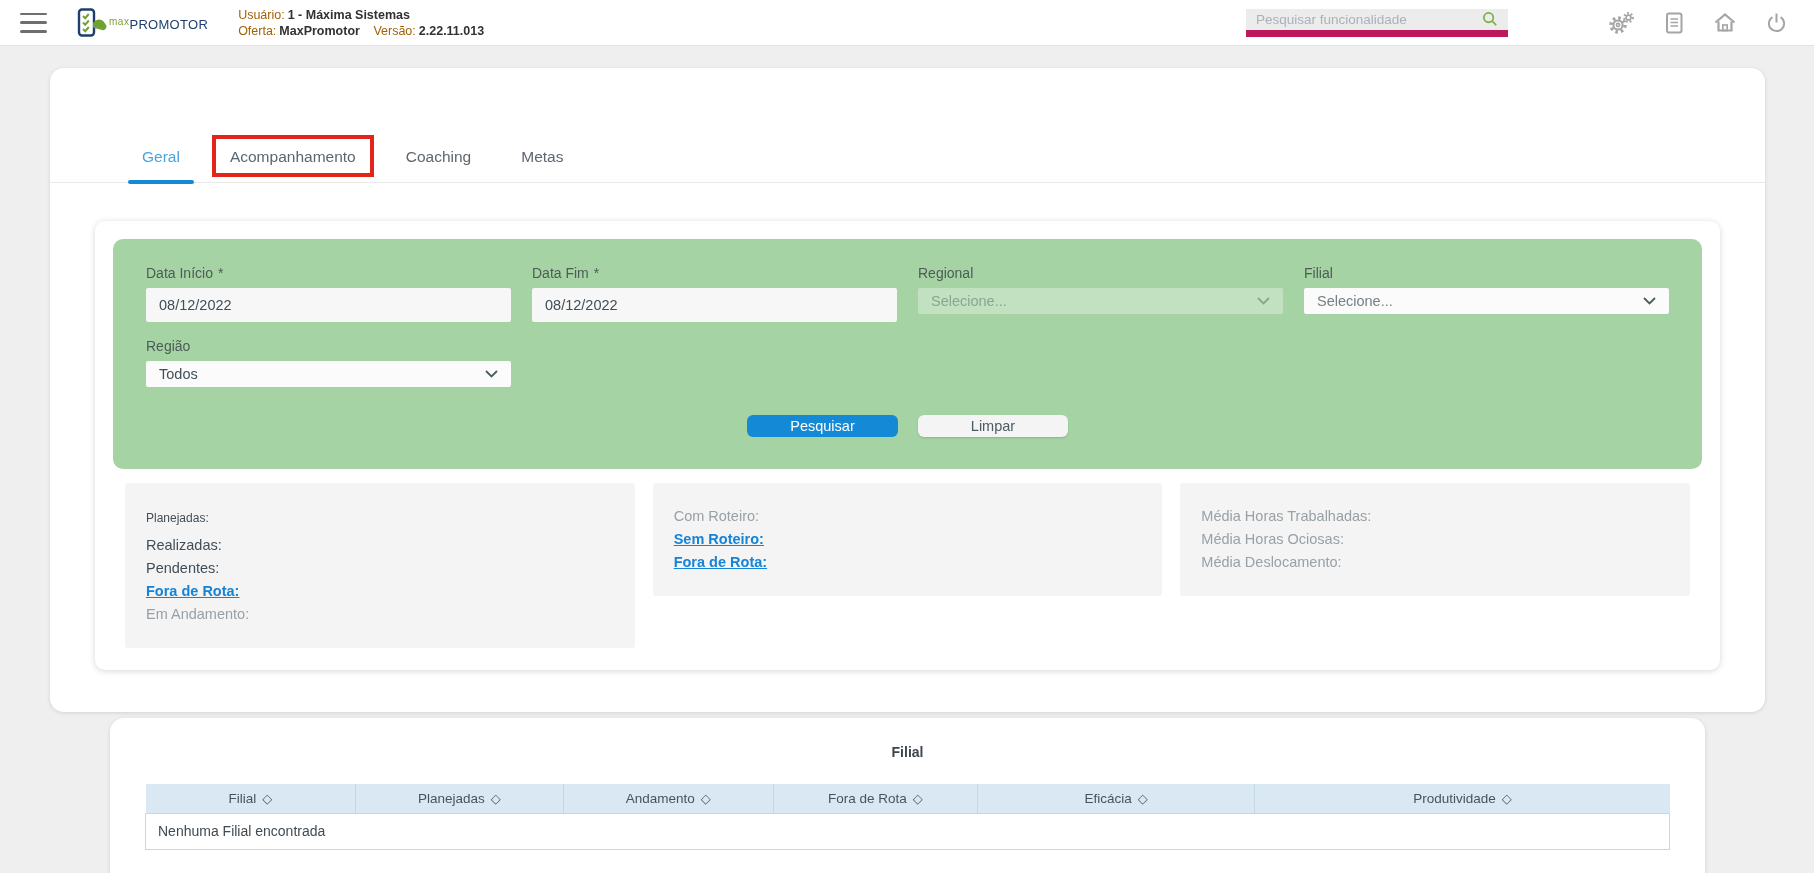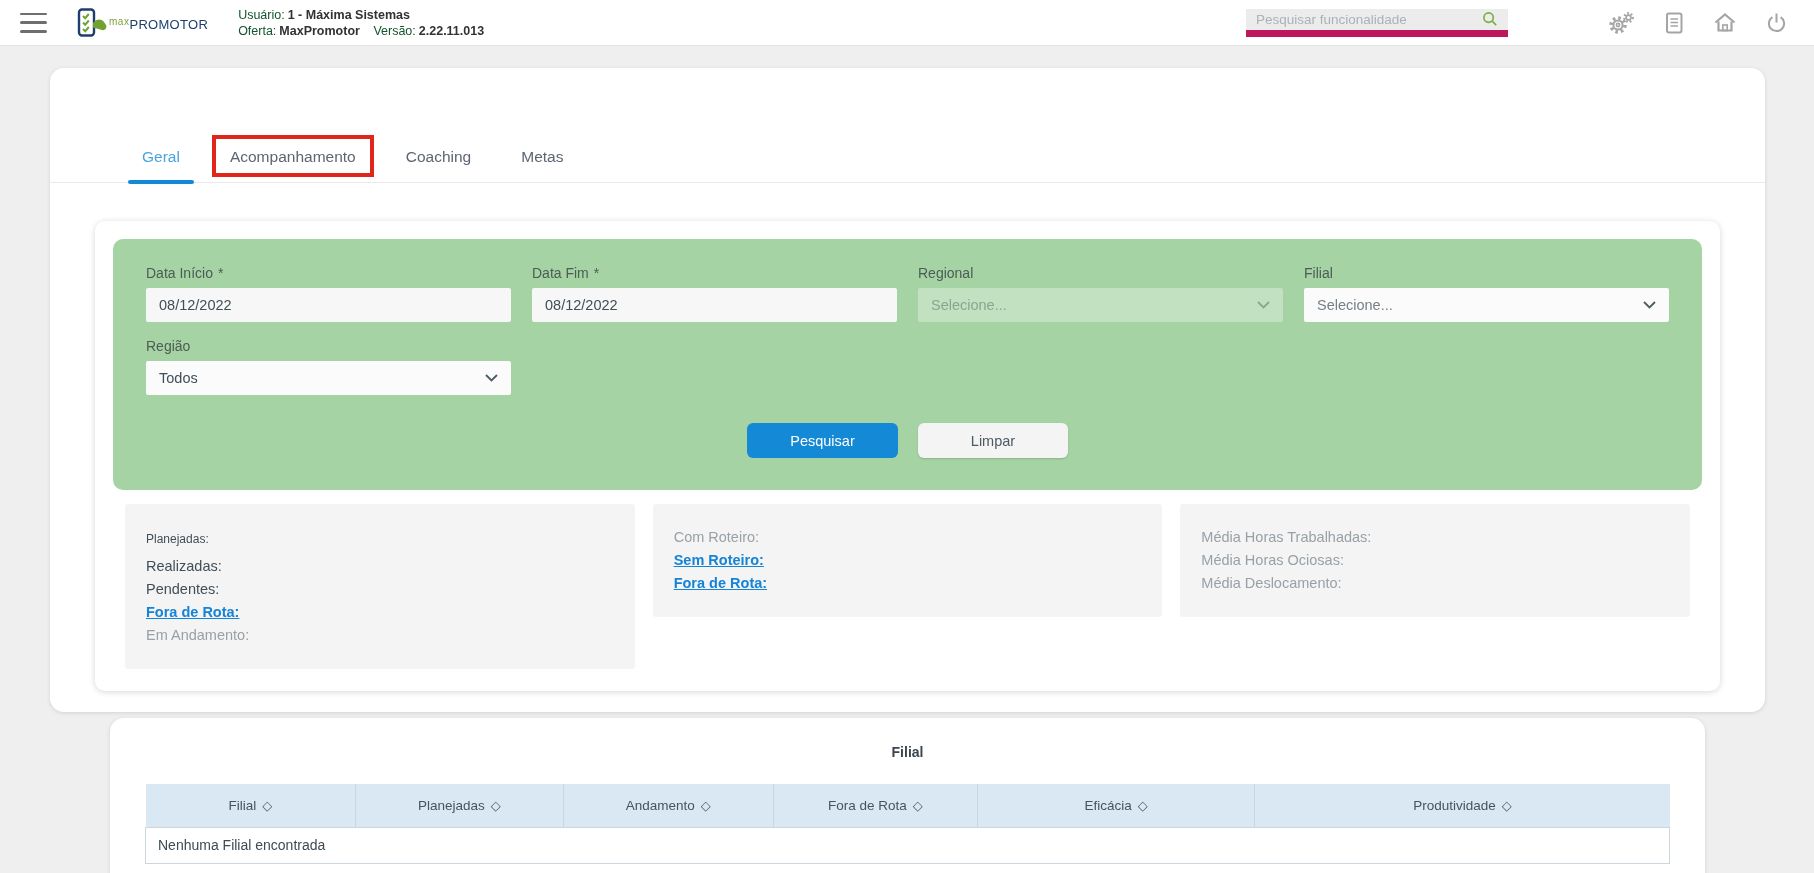--- a/index.html
+++ b/index.html
@@ -14,21 +14,21 @@
   
   .app-header{height:46px; background:#fff; border-bottom:1px solid #e3e3e3;
     display:flex; align-items:center; padding:0 14px;}
   .hamburger{width:27px; height:20px; display:flex; flex-direction:column;
     justify-content:space-between; cursor:pointer; margin:0 18px 0 6px;}
   .hamburger span{display:block; height:2.5px; background:#6e6e6e; border-radius:2px;}
   .logo{display:flex; flex-direction:row; align-items:center; line-height:1; margin-right:30px; margin-top:4px;}
   .logo .logo-max{font-size:10px; color:var(--logo-green); margin-top:-6px; letter-spacing:.5px;}
   .logo .logo-promotor{font-size:13px; font-weight:400; color:var(--logo-navy); letter-spacing:.3px;}
   .user-info{font-size:12.5px; line-height:16px;}
-  .user-info .lbl{color:#14532d;margin-top:40px;}
+  .user-info .lbl{color:#a16207;margin-top:40px;}
   .user-info .val{color:#323232; font-weight:700; margin-left:3px;}
   .user-info .pair+.pair{margin-left:10px;}
   .hspacer{flex:1;}
   .search-box{width:262px; height:28px; background:#ececec; border-bottom:7px solid #be185d;
     display:flex; align-items:center; padding:0 10px;}
   .search-box input{flex:1; border:none; outline:none; background:transparent;
     font-size:13.5px; color:#4a545c; font-family:inherit;}
   .search-box input::placeholder{color:#a9b2b8;}
   .header-icons{display:flex; align-items:center; gap:28px; margin-left:100px; margin-right:12px; color:#a5a5a5;}
   .hicon{background:none; border:none; cursor:pointer; color:#a5a5a5; display:flex; align-items:center;}
@@ -47,46 +47,46 @@
 
   
   .filter-card{margin:38px 45px 0; border-radius:10px; background:#fff;
     box-shadow:0 1px 6px rgba(0,0,0,.16); padding:18px;}
   .green-panel{background:var(--panel-green); border-radius:10px; padding:26px 33px 32px;}
   .fields-grid{display:grid; grid-template-columns:repeat(4,1fr); column-gap:21px; row-gap:16px;}
   .field label{display:block; font-size:14px; color:#4c5c55; margin-bottom:7px;}
   .field .req{margin-left:5px;}
   .text-input{width:100%; height:34px; background:#f7f7f7; border:none; border-radius:2px;
     padding:0 13px; font-size:14.5px; color:#404e57; font-family:inherit; outline:none;}
-  .select-box{height:34px; background:#fbfbfb; border-radius:2px; display:flex; align-items:center;
+  .select-box{height:26px; background:#fbfbfb; border-radius:2px; display:flex; align-items:center;
     justify-content:space-between; padding:0 13px; font-size:14.5px; color:#404e57; cursor:pointer;}
   .select-box .placeholder{color:#747f86;}
   .select-box.disabled{background:rgba(255,255,255,.32); cursor:default; color:#83a089;}
   .select-box.disabled .placeholder{color:#8aa690;}
   .select-box svg{flex:none; margin-left:8px;}
   .buttons-row{display:flex; justify-content:center; gap:20px; margin-top:28px;}
-  .btn{height:35px; border:none; border-radius:6px; font-size:14.5px; font-family:inherit; cursor:pointer;}
+  .btn{height:22px; border:none; border-radius:6px; font-size:14.5px; font-family:inherit; cursor:pointer;}
   .btn-primary{width:151px; background:var(--accent-blue); color:#fff;}
   .btn-secondary{width:150px; background:#f4f4f4; color:#4d5a62; box-shadow:0 1px 2px rgba(0,0,0,.15);}
 
   
   .stats-row{display:grid; grid-template-columns:repeat(3,1fr); gap:18px; align-items:start;
     margin:14px 12px 4px;}
   .stat-panel{background:#f4f4f4; border-radius:3px; padding:22px 21px;}
   .stat-line{display:block; font-size:14.5px; line-height:23px; color:#414e58; text-decoration:none;}
   .stat-line.heading{font-size:12px; line-height:26px; margin-bottom:3px;}
   .stat-line.muted{color:#98a1a7;}
   .stat-line.link{color:var(--link-blue); font-weight:700; text-decoration:underline; cursor:pointer;}
 
   
   .table-card{margin:6px 109px 0 110px; height:220px; background:#fff; border-radius:14px;
     box-shadow:0 1px 4px rgba(0,0,0,.12); padding-top:26px;}
   .table-title{text-align:center; font-size:14px; font-weight:700; color:#3c4650; margin-bottom:24px;}
   table.filial{width:calc(100% - 70px); margin:0 35px; border-collapse:collapse; table-layout:fixed;}
-  table.filial th{background:var(--table-header-blue); height:43px; font-weight:400;
+  table.filial th{background:var(--table-header-blue); height:29px; font-weight:400;
     font-size:13.5px; color:#47545f; border-right:1px solid #c3d8e6; text-align:center; cursor:pointer;}
   table.filial th:last-child{border-right:none;}
   .sort-glyph{margin-left:6px; font-size:13px; color:#47545f;}
   table.filial td.empty{height:36px; border:1px solid #ccd6dd; font-size:14px; color:#3f4a52;
     padding-left:12px; background:#fff;}
 </style>
 </head>
 <body>
 
 <header class="app-header">

